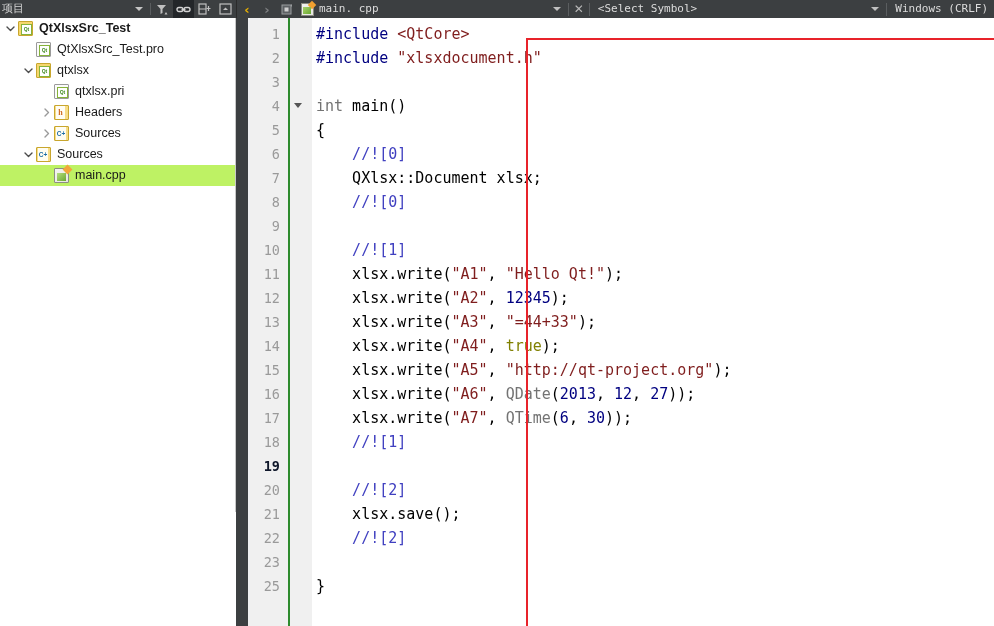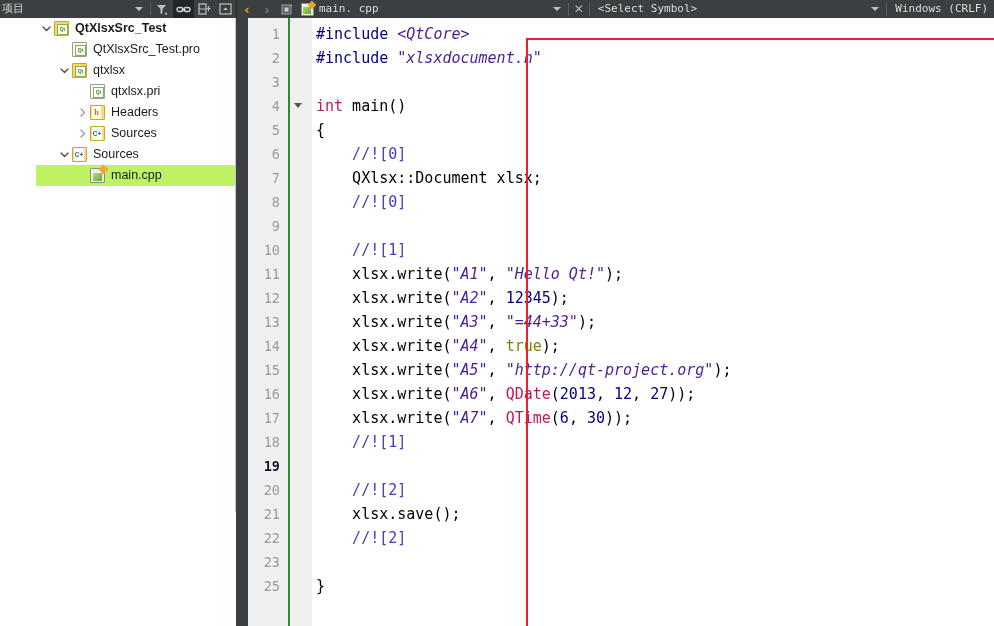--- a/index.html
+++ b/index.html
@@ -61,21 +61,21 @@
   .caret-dn {
     width:0;height:0;border-left:4px solid transparent;border-right:4px solid transparent;
     border-top:4px solid #c0c0c0; margin:0 7px;
   }
   .x-ico { color:#b9b9b9; font-size:12px; font-family:"DejaVu Sans", sans-serif; padding:0 5px; }
   .vsep { width:1px; height:13px; background:#5b5e60; }
 
   
   .sidebar {
     position:absolute; top:18px; left:0; width:236px; height:494px;
-    background:#ffffff; border-right:1px solid #c8c8c8; overflow:hidden;padding-left:36px;
+    background:#ffffff; border-right:1px solid #c8c8c8; overflow:hidden;
   }
   .tree-row {
     display:flex; align-items:center; height:21px; padding-left:0; position:relative;
     white-space:nowrap; font-size:12.5px; color:#1a1a1a;
   }
   .tree-row.selected { background:#bef264; }
   .twisty {
     width:16px; height:21px; display:flex; align-items:center; justify-content:center;
     color:#4c4c4c; flex:none;
   }
@@ -173,24 +173,24 @@
     border-top:5px solid #555;
   }
   .ln-code {
     position:absolute; left:80px; top:0; height:24px; line-height:24px;
     font-family:"DejaVu Sans Mono", monospace; font-size:15px;
     white-space:pre; color:#000000;
   }
 
   
   .t-pre   { color:#000080; }
-  .t-str   { color:#4c1d95;font-style:italic; }
+  .t-str   { color:#7f1d1d; }
   .t-cmt   { color:#4040c0; }
   .t-kw    { color:#808000; }
-  .t-type  { color:#be185d; }
+  .t-type  { color:#737373; }
   .t-num   { color:#000080; }
   .t-pln   { color:#000000; }
 
   
   .annot {
     position:absolute; left:290px; top:20px; width:555px; height:598px;
     border:2px solid #e8232a; pointer-events:none;
   }
 </style>
 </head>

